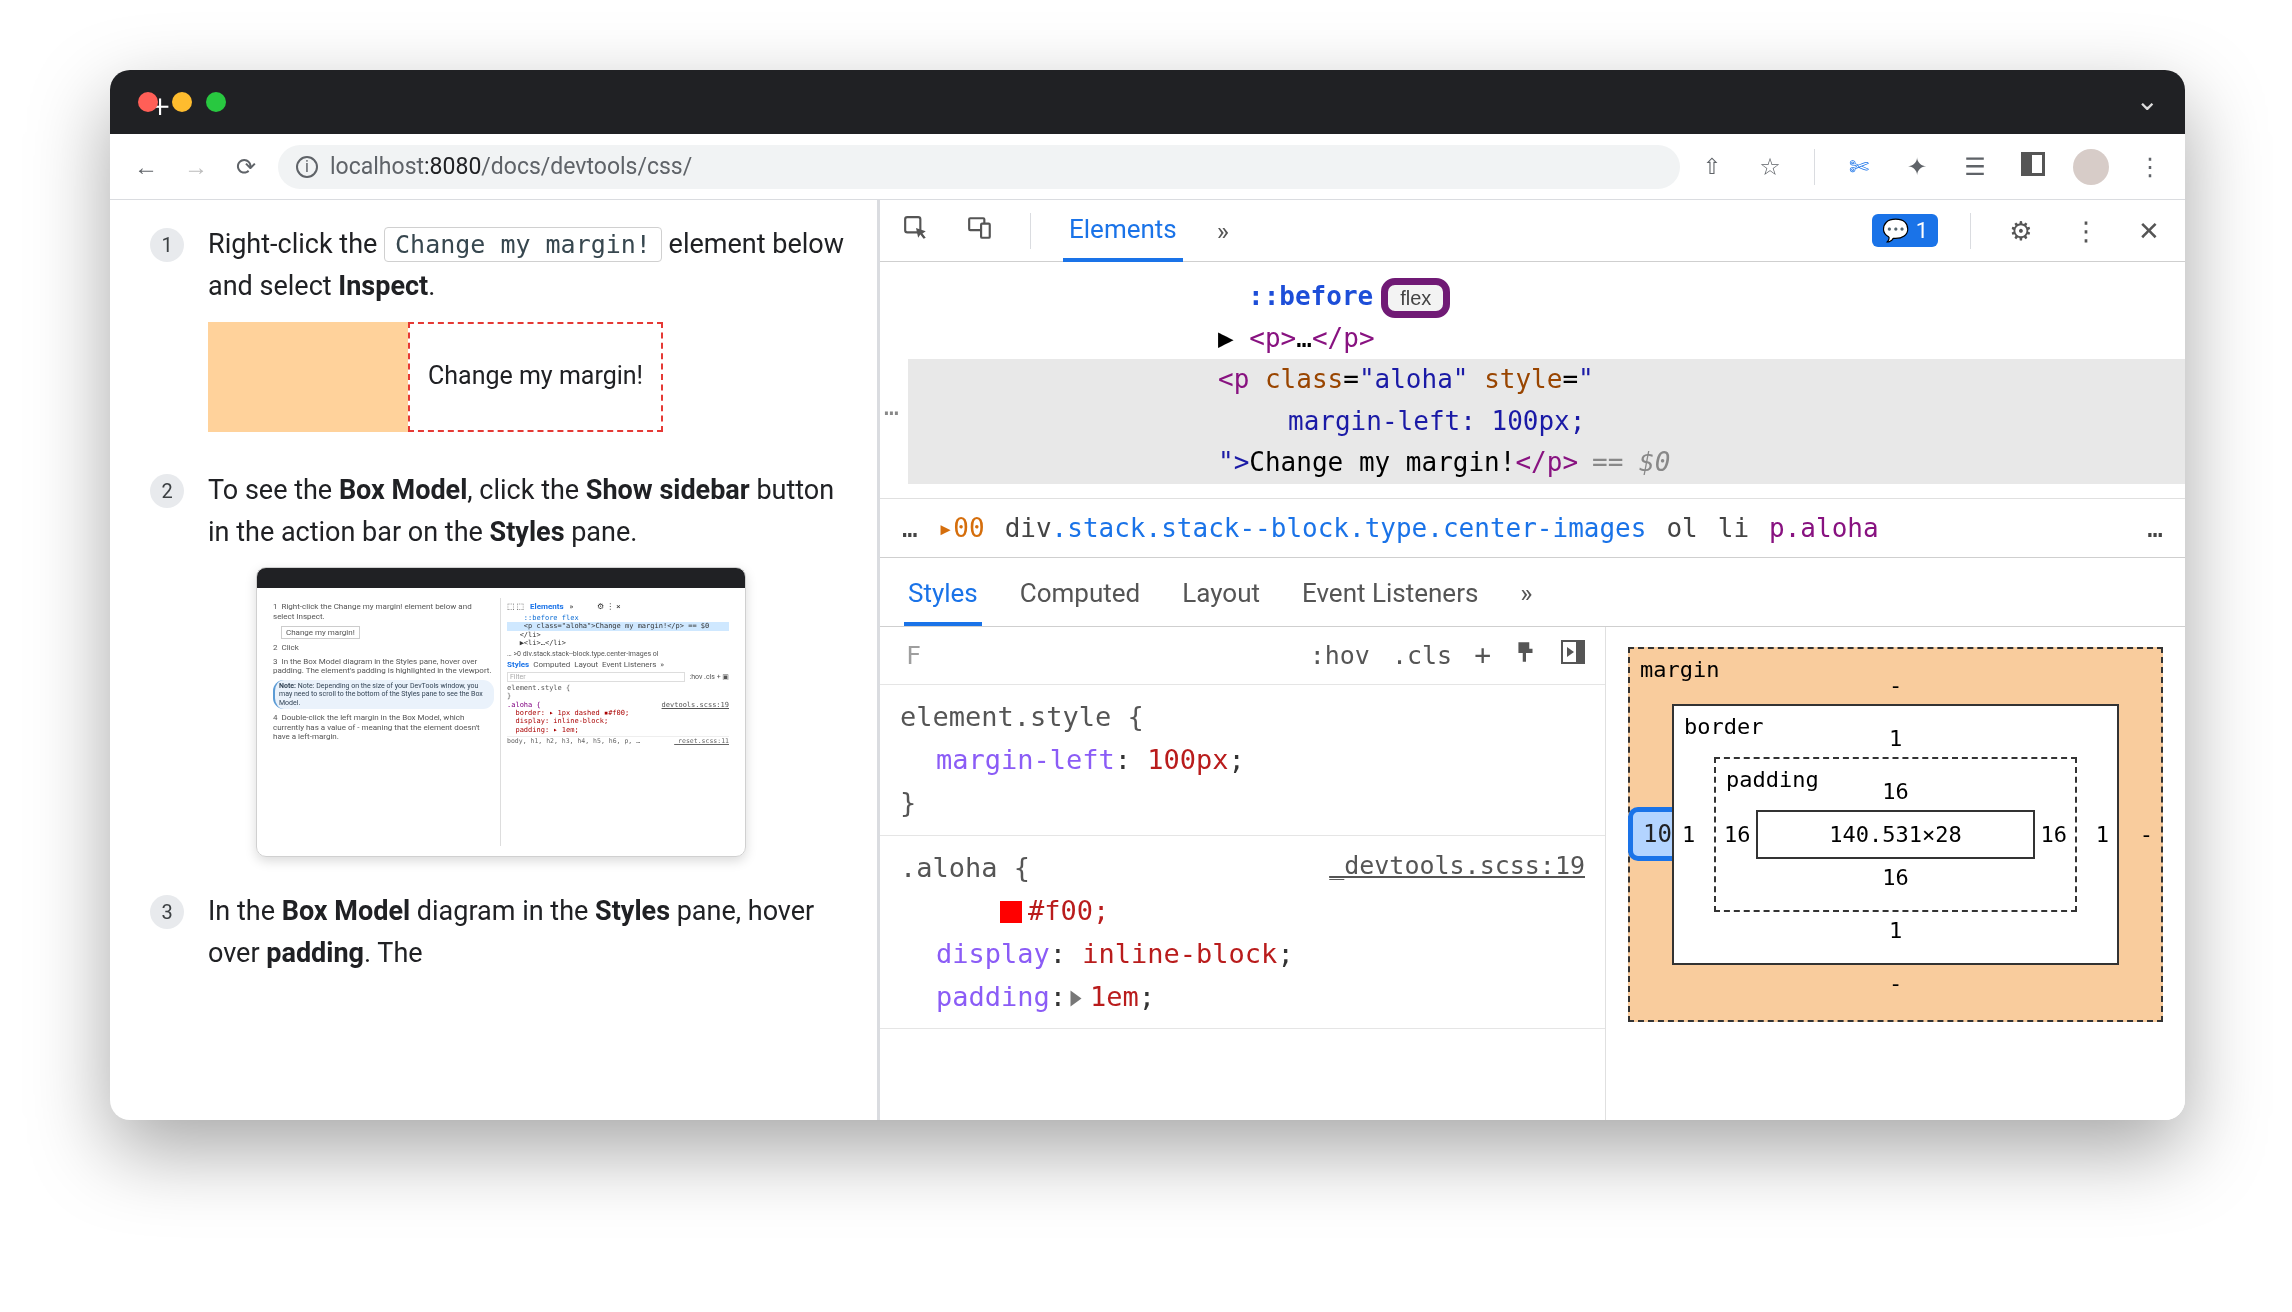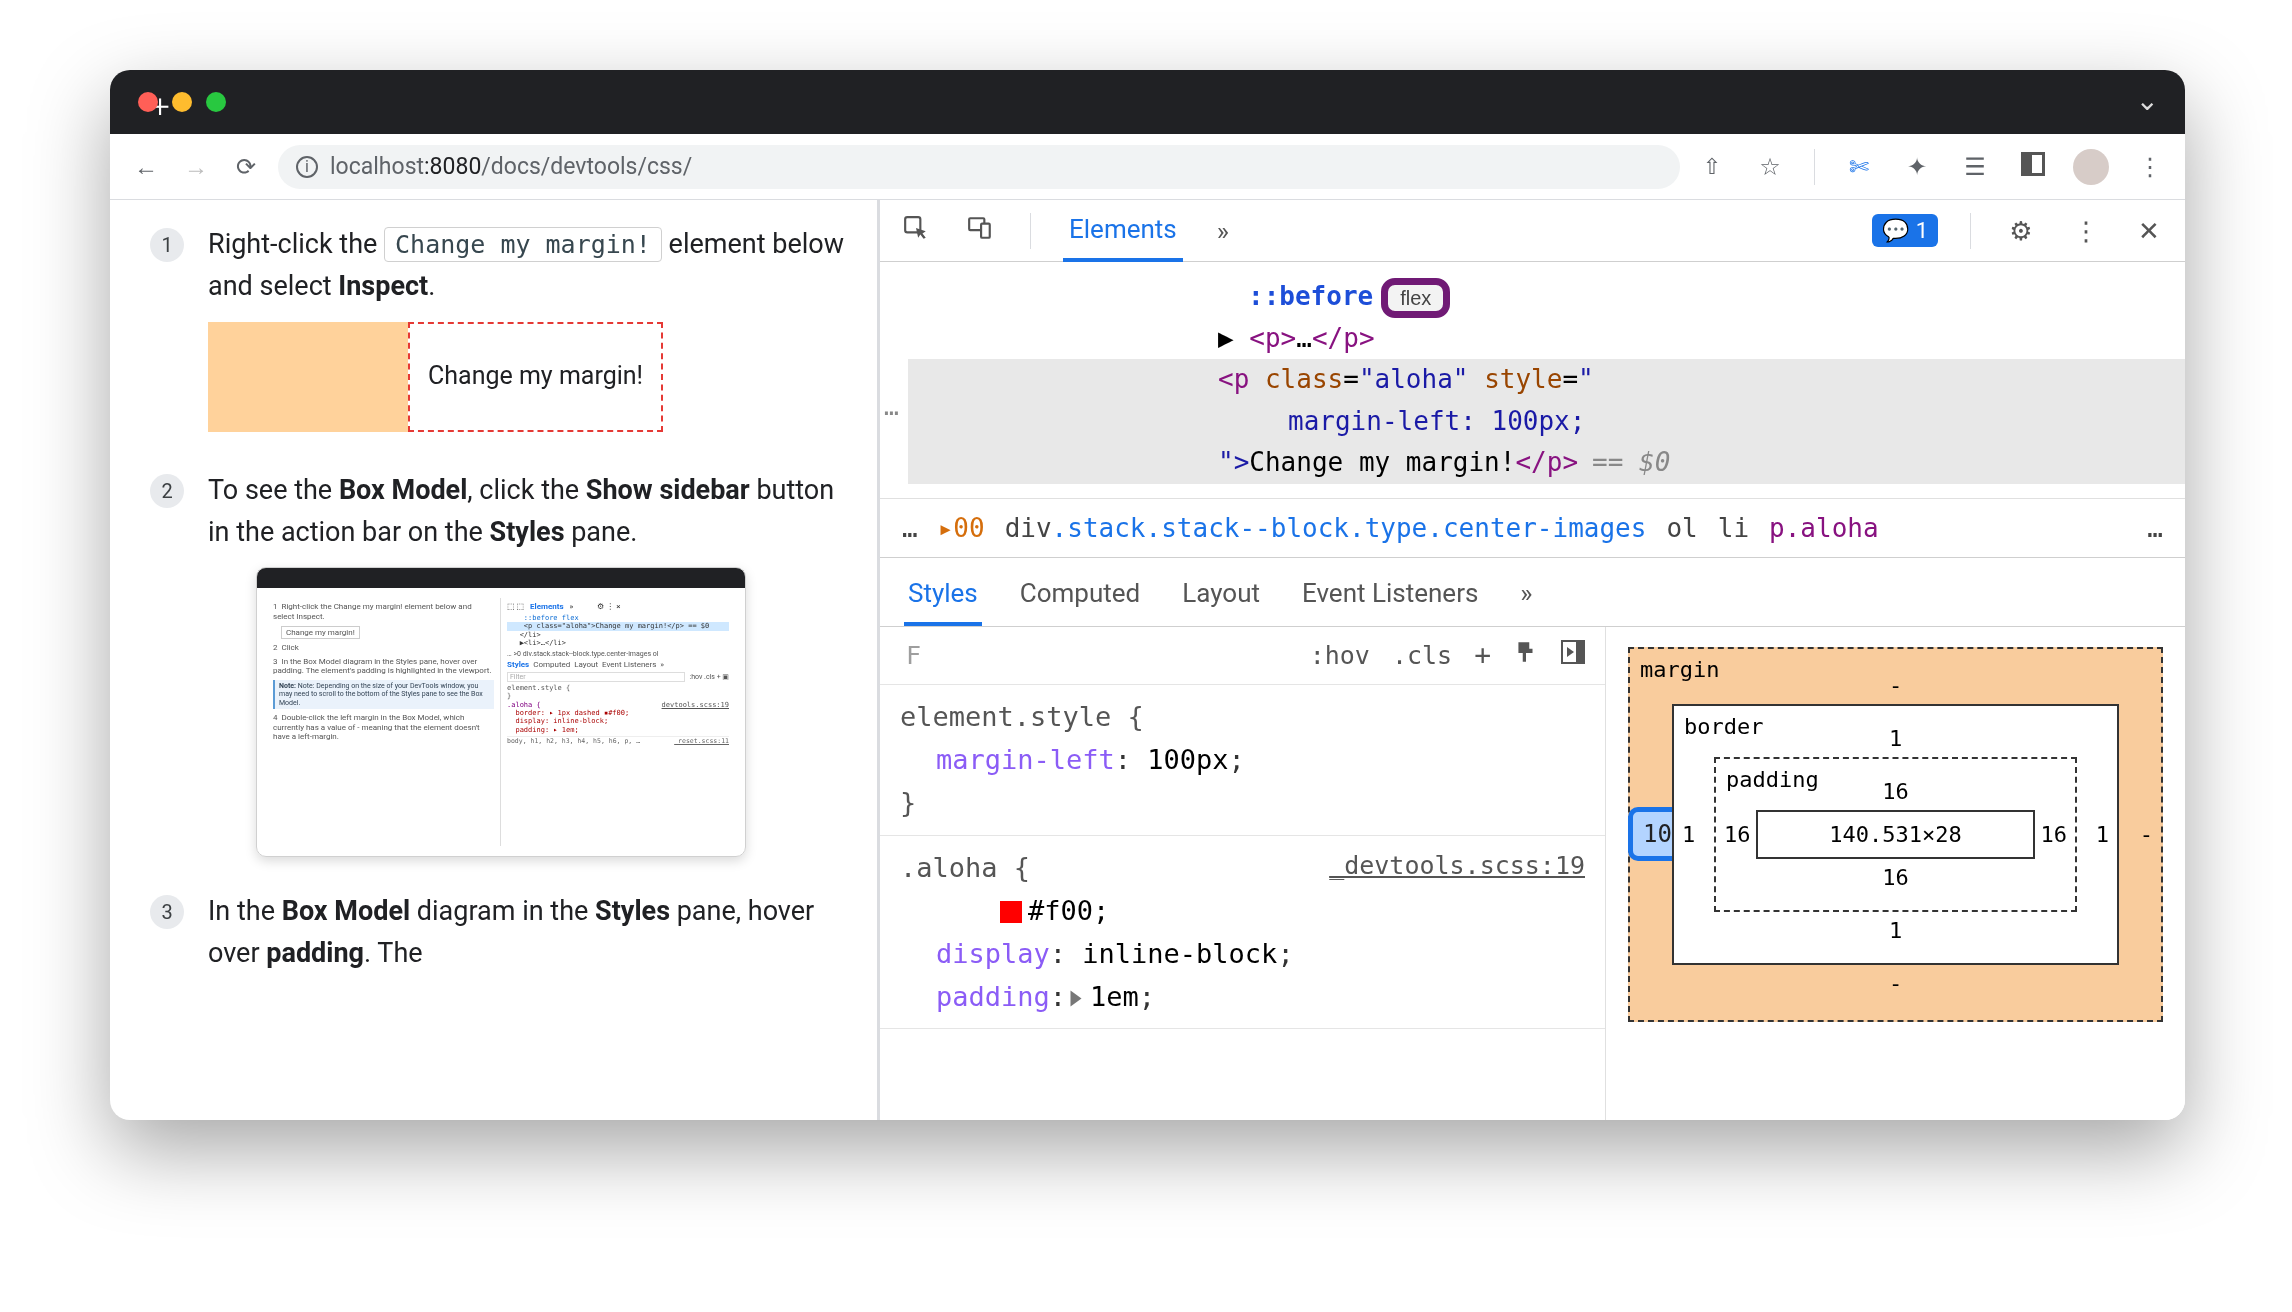--- a/index.html
+++ b/index.html
@@ -186,20 +186,21 @@
     padding: 1px 4px;
     font-size: 8px;
   }
   .thumb-note {
     border-left: 2px solid #5b9bd5;
     background: #eaf2fb;
     padding: 2px 4px;
     font-size: 7px;
     color: #345;
     margin: 4px 0;
+    border-radius: 11px;
   }
   .thumb-code {
     font-family: ui-monospace, monospace;
     font-size: 7px;
     color: #333;
   }
   .thumb-tabs { font-size: 8px; color: #333; margin-bottom: 2px; }
   .thumb-tabs b { color: #1a73e8; }
   .thumb-hl { background: #cfe8ff; }
   .thumb-crumbs { font-size: 7px; color: #555; margin: 2px 0; }
@@ -337,21 +338,21 @@
     line-height: 1.6;
   }
   .rule-head { display: flex; justify-content: space-between; }
   .sel-txt { color: #555; }
   .src-link {
     color: #555;
     text-decoration: underline;
     font-size: 25px;
   }
   .prop { color: #8b5cf6; }
-  .val { color: #000000; }
+  .val { color: #b91c1c; }
   .colon { color: #333; }
   .swatch {
     display: inline-block;
     width: 22px; height: 22px;
     background: #f00;
     vertical-align: -3px;
     margin-right: 6px;
   }
   .tri {
     display: inline-block;

